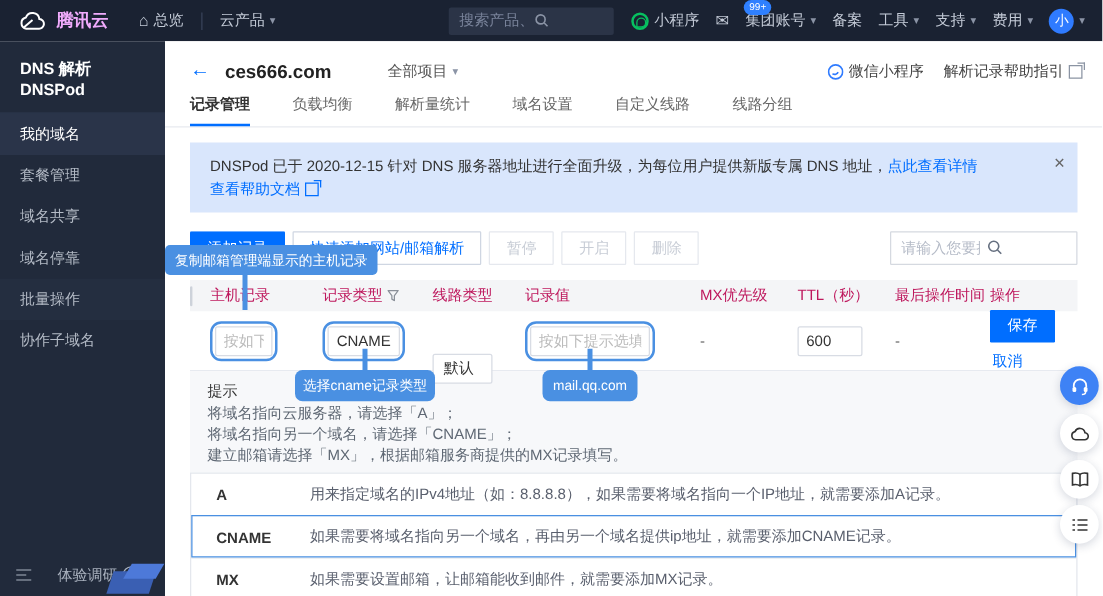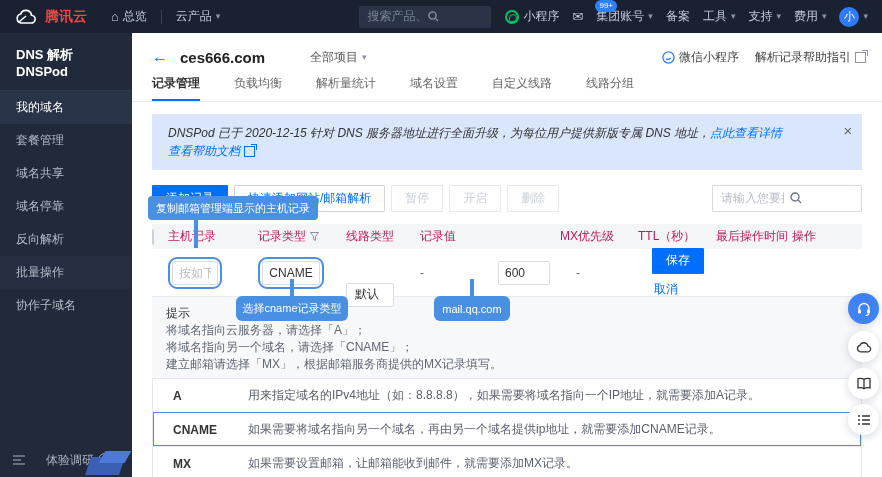--- a/index.html
+++ b/index.html
@@ -4,21 +4,21 @@
 <style>
   html,body{margin:0;padding:0;}
   body{
     width:882px;height:477px;position:relative;overflow:hidden;
     font-family:"Liberation Sans",sans-serif;background:#fff;
     -webkit-font-smoothing:antialiased;
   }
   
   .topbar{position:absolute;left:0;top:0;width:882px;height:33px;background:#1a2232;
     display:flex;align-items:center;padding:0 14px 0 12px;box-sizing:border-box;color:#c3cad6;font-size:12px;}
-  .tb-brand{display:flex;align-items:center;gap:7px;color:#ef4444;font-size:14px;font-weight:bold;}
+  .tb-brand{display:flex;align-items:center;gap:7px;color:#f0abfc;font-size:14px;font-weight:bold;}
   .tb-nav{display:flex;align-items:center;gap:14px;margin-left:24px;}
   .tb-item{display:flex;align-items:center;gap:4px;cursor:pointer;white-space:nowrap;}
   .tb-sep{width:1px;height:14px;background:#39435a;}
   .caret{font-size:9px;color:#8b94a6;line-height:1;}
   .tb-search{margin-left:auto;width:132px;height:22px;background:#2b3447;border-radius:2px;
     display:flex;align-items:center;padding:0 8px;box-sizing:border-box;color:#79839a;gap:6px;}
   .tb-search span{flex:1;overflow:hidden;white-space:nowrap;}
   .tb-right{display:flex;align-items:center;gap:13px;margin-left:14px;}
   .mp-icon{width:14px;height:14px;border:2px solid #07c160;border-radius:50%;box-sizing:border-box;position:relative;}
   .mp-icon::after{content:"";position:absolute;left:2px;top:2px;width:6px;height:6px;border:1.5px solid #07c160;border-radius:50% 50% 50% 0;}
@@ -53,21 +53,21 @@
   .ext-ico{width:9px;height:9px;border:1px solid #8b94a3;position:relative;display:inline-block;}
   .ext-ico::after{content:"";position:absolute;right:-3px;top:-3px;width:5px;height:5px;border-top:1px solid #8b94a3;border-right:1px solid #8b94a3;}
   .ext-ico.blue{border-color:#006eff;}
   .ext-ico.blue::after{border-color:#006eff;}
   .tabs{height:30px;display:flex;align-items:flex-end;gap:34px;padding:0 20px;border-bottom:1px solid #e7eaf0;box-sizing:border-box;}
   .tab{font-size:12px;color:#666;padding-bottom:9px;cursor:pointer;position:relative;white-space:nowrap;}
   .tab.active{color:#333;font-weight:bold;}
   .tab.active::after{content:"";position:absolute;left:0;right:0;bottom:0;height:2px;background:#006eff;}
   
   .banner{margin:12px 20px 0;height:56px;background:#d9e6fc;position:relative;
-    padding:10px 30px 0 16px;box-sizing:border-box;font-size:12px;color:#333;line-height:18px;font-style:italic;}
+    padding:10px 30px 0 16px;box-sizing:border-box;font-size:12px;color:#333;line-height:18px;}
   .banner a{color:#006eff;text-decoration:none;cursor:pointer;}
   .banner .close{position:absolute;right:10px;top:8px;color:#666;font-size:15px;cursor:pointer;}
   .banner .l2{display:flex;align-items:center;gap:4px;}
   
   .toolbar{margin:14px 20px 0;height:28px;display:flex;align-items:center;gap:6px;}
   .btn{height:27px;box-sizing:border-box;font-size:12px;border-radius:1px;display:inline-flex;align-items:center;
     padding:0 13px;cursor:pointer;border:1px solid transparent;}
   .btn.primary{background:#006eff;color:#fff;}
   .btn.weak{background:#fff;color:#006eff;border-color:#cfd6e2;}
   .btn.disabled{background:#fff;color:#c8cdd6;border-color:#e5e8ee;cursor:default;}
@@ -187,21 +187,20 @@
     </div>
   </div>
 </div>
 
 <div class="sidebar">
   <div class="sb-title">DNS 解析 DNSPod</div>
   <div class="sb-item active">我的域名</div>
   <div class="sb-item">套餐管理</div>
   <div class="sb-item">域名共享</div>
   <div class="sb-item">域名停靠</div>
-  <div class="sb-item">反向解析</div>
   <div class="sb-item hover">批量操作</div>
   <div class="sb-item">协作子域名</div>
   <div class="sb-footer">
     <span>
       <svg width="14" height="12" viewBox="0 0 14 12">
           <path d="M1 2h12M1 6h8M1 10h12" stroke="#7d8695" stroke-width="1.3"></path>
         </svg>
     </span>
     <span class="sb-survey">
       <span>体验调研</span>
@@ -303,20 +302,25 @@
         </span>
       </div>
       <div class="c-type">
         <span class="ann">
           <input class="ipt" style="width: 58px; text-align: center;" value="CNAME">
         </span>
       </div>
       <div class="c-line">
         <span class="selbox">默认</span>
       </div>
+      <div class="c-value">
+        <span class="ann">
+          <input class="ipt" style="width: 96px;" placeholder="按如下提示选填">
+        </span>
+      </div>
       <div class="c-mx">-</div>
       <div class="c-ttl">
         <input class="ipt" style="width: 52px;" value="600">
       </div>
       <div class="c-time">-</div>
       <div class="c-op op-col">
         <button class="btn-save">保存</button>
         <span class="lnk-cancel">取消</span>
       </div>
     </div>
@@ -339,21 +343,21 @@
         <div class="tt-desc">如果需要将域名指向另一个域名，再由另一个域名提供ip地址，就需要添加CNAME记录。</div>
       </div>
       <div class="tt-row">
         <div class="tt-name">MX</div>
         <div class="tt-desc">如果需要设置邮箱，让邮箱能收到邮件，就需要添加MX记录。</div>
       </div>
 
     </div>
   </div>
 
-  <div class="pill" style="left:16px;top:163px;height:24px;padding:0 8px;">复制邮箱管理端显示的主机记录</div>
+  <div class="pill" style="left:0;top:163px;height:24px;padding:0 8px;">复制邮箱管理端显示的主机记录</div>
   <div class="conn" style="left:62px;top:187px;height:28px;"></div>
 
   <div class="pill r6" style="left:104px;top:263px;width:112px;height:25px;">选择cname记录类型</div>
   <div class="conn" style="left:158px;top:246px;height:17px;"></div>
 
   <div class="pill r6" style="left:302px;top:263px;width:76px;height:25px;">mail.qq.com</div>
   <div class="conn" style="left:338px;top:246px;height:17px;"></div>
 </div>
 
 <div class="fab blue" style="top:293px;">

